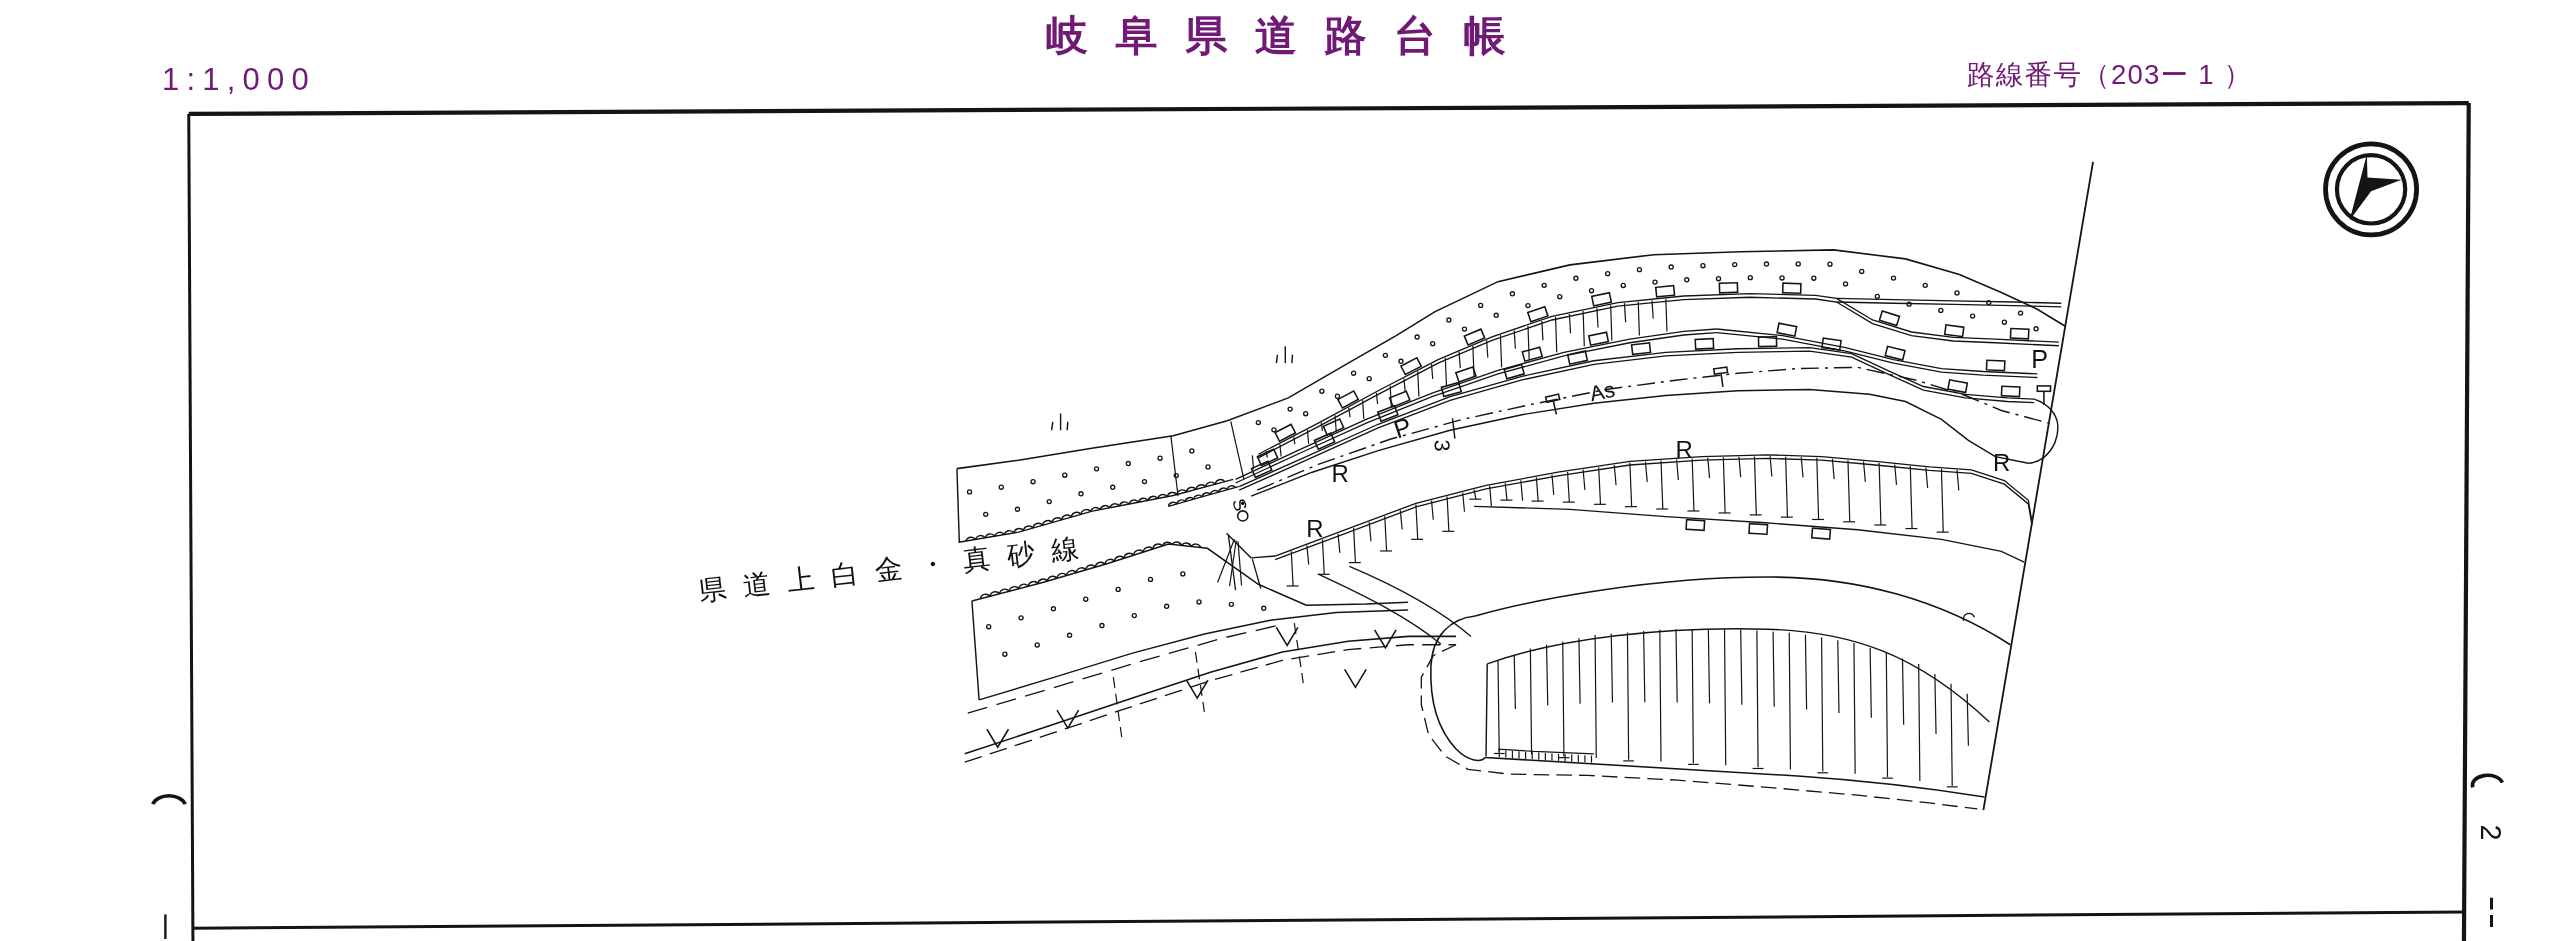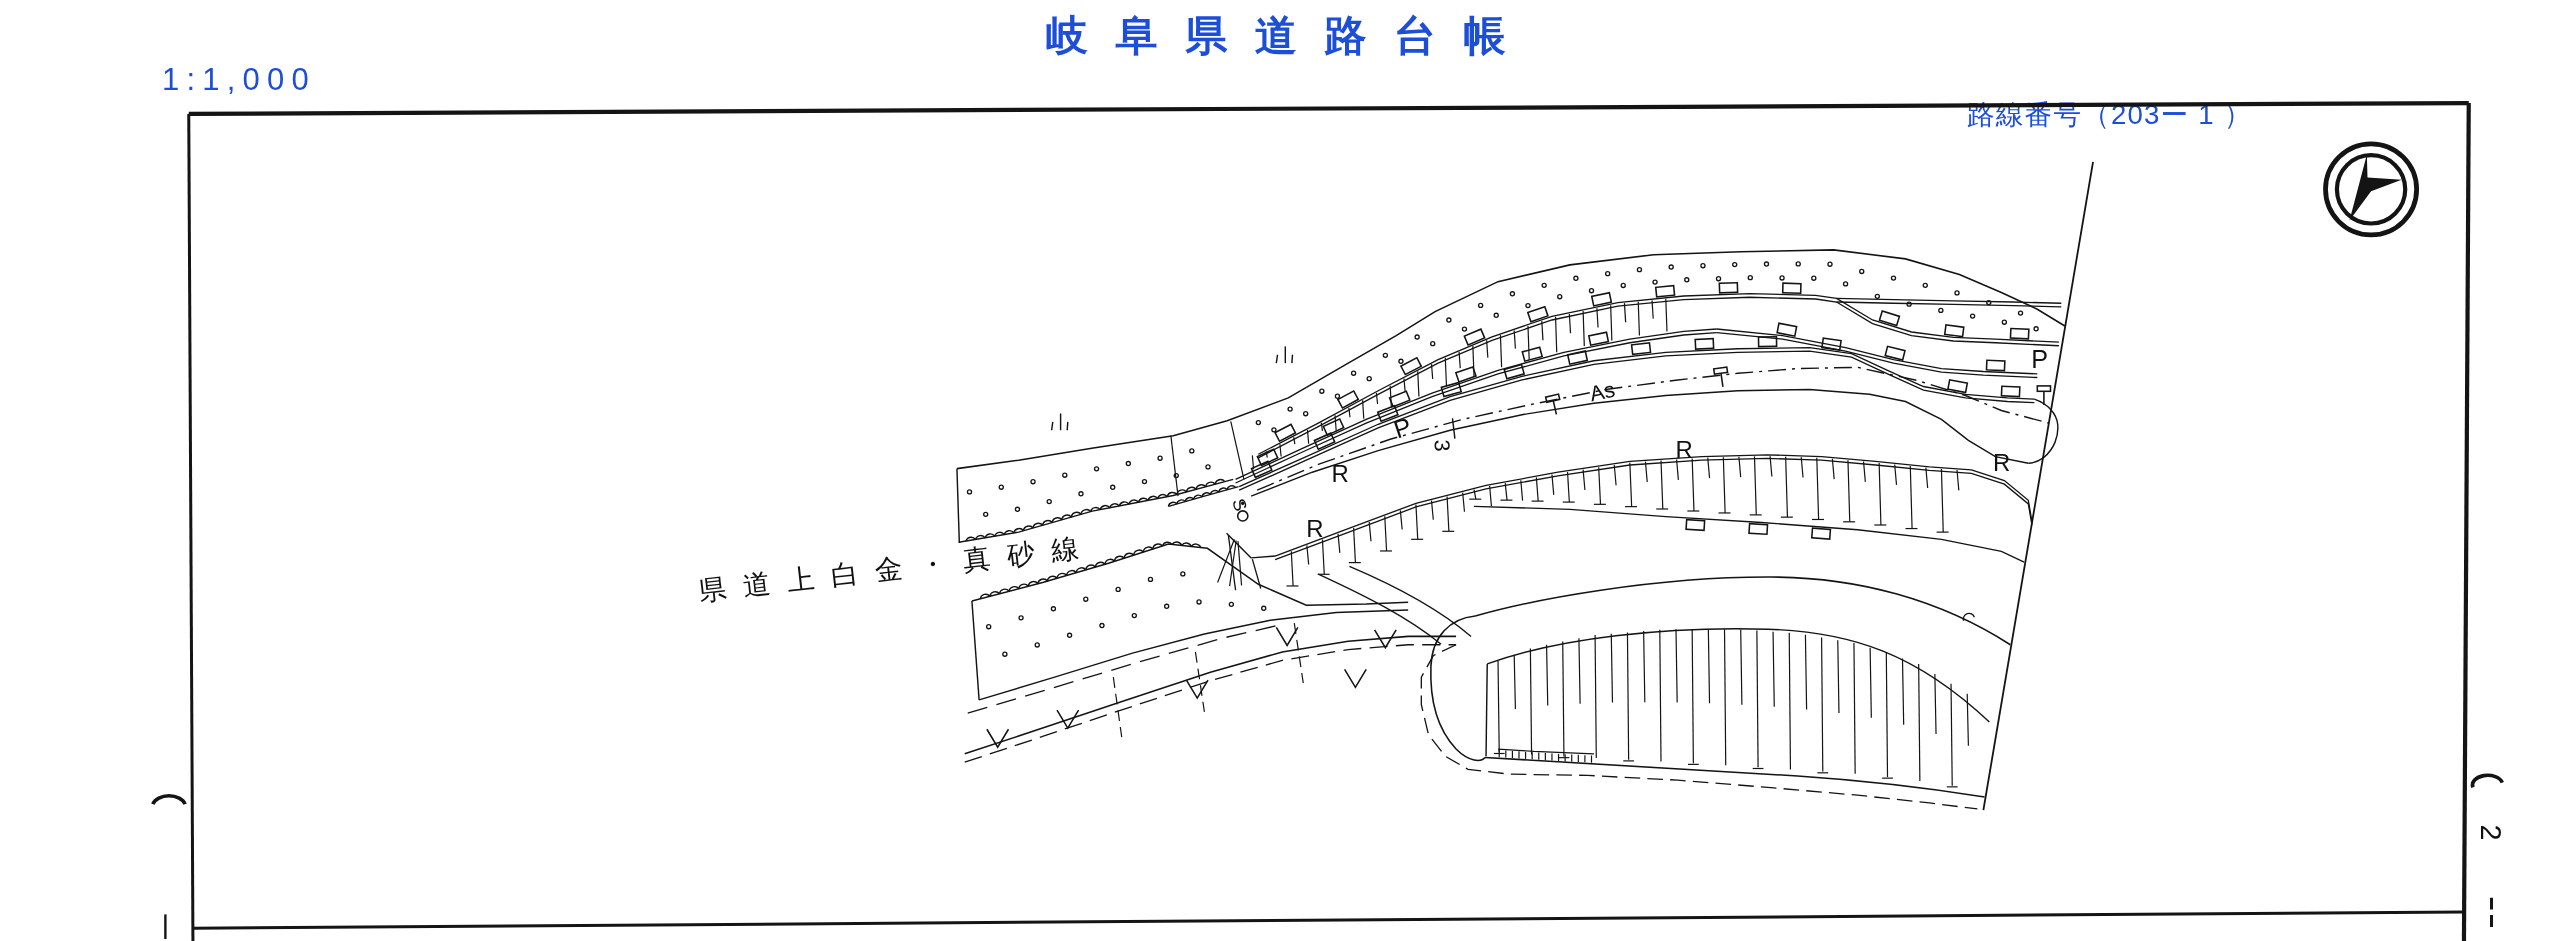--- a/index.html
+++ b/index.html
@@ -1,22 +1,22 @@
 <!DOCTYPE html>
 <html style="font-size:9.6px"><head>
 <meta charset="utf-8">
 <style>
   html,body{margin:0;padding:0;background:#e8e8e4;}
   #page{position:relative;width:2576px;height:942px;background:#ffffff;overflow:hidden;
         font-family:"Liberation Sans","DejaVu Sans",sans-serif;color:#111;}
   #map{position:absolute;left:0;top:0;}
-  .hdr{position:absolute;white-space:nowrap;color:#1d4ed8;}
+  .hdr{position:absolute;white-space:nowrap;color:#701a75;}
   #scale-text{left:162px;top:62px;font-size:31px;letter-spacing:7.2px;font-weight:500;}
   #main-title{left:1046px;top:8.4px;font-size:42px;font-weight:bold;letter-spacing:27.6px;}
-  #route-number{left:1967px;top:56px;font-size:27.6px;letter-spacing:1.2px;margin-top:40px;}
+  #route-number{left:1967px;top:56px;font-size:27.6px;letter-spacing:1.2px;}
   svg text{fill:#111;}
   .ln{stroke:#141414;fill:none;}
 </style>
 </head>
 <body>
 
 <div id="page">
 
   <div class="hdr" id="scale-text">1:1,000</div>
   <div class="hdr" id="main-title">岐阜県道路台帳</div>

